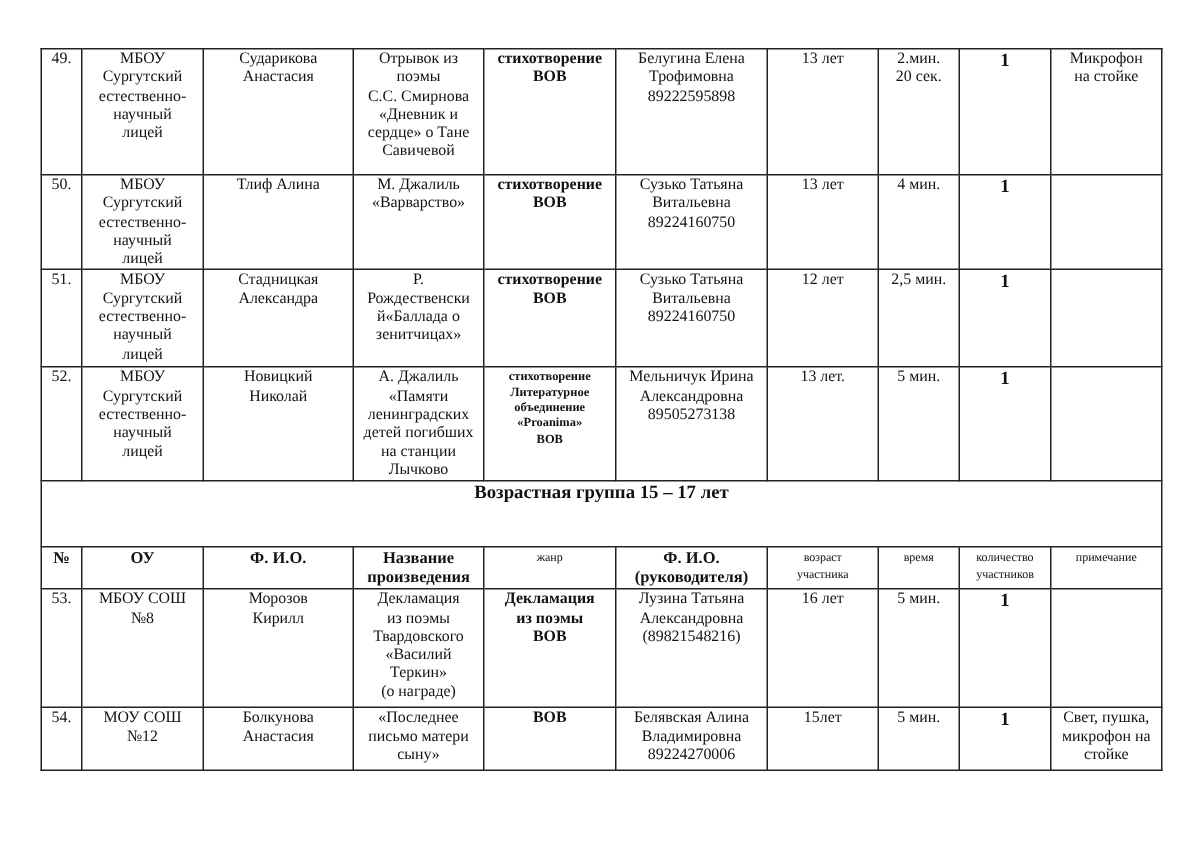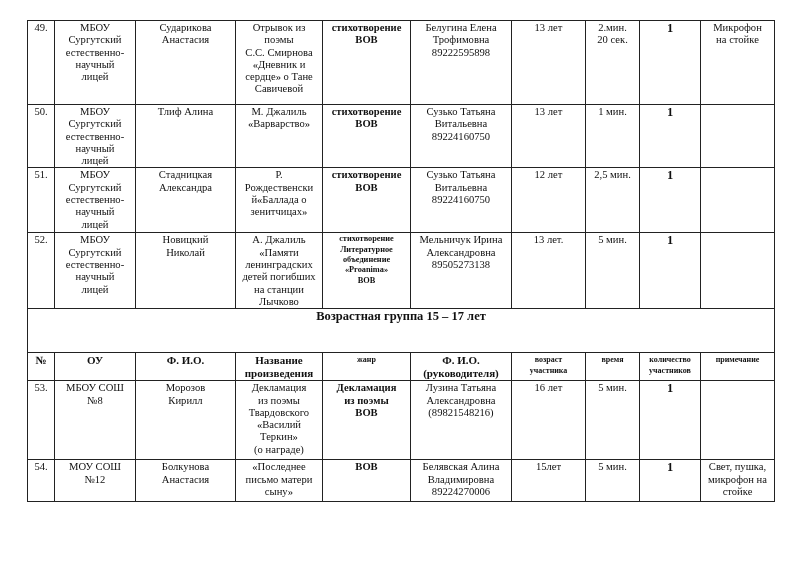--- a/index.html
+++ b/index.html
@@ -1,26 +1,26 @@
 <!DOCTYPE html>
 <html><head>
 <meta charset="utf-8">
 <style>
   html, body { margin:0; padding:0; background:#ffffff; }
   body { width:800px; height:566px; position:relative; overflow:hidden;
          font-family:"Liberation Serif","DejaVu Serif",serif; color:#111; }
-  table.doc { position:absolute; left:27px; top:20px; width:735px;
+  table.doc { position:absolute; left:27px; top:32px; width:735px;
               border-collapse:collapse; table-layout:fixed; font-size:10.6px; line-height:12.3px; }
   table.doc td { border:1px solid #222; vertical-align:top; text-align:center;
                  padding:1px 2px 0 2px; overflow:hidden; }
   td.num { text-align:left; padding-left:3px; }
   td.left { text-align:left; }
   .b { font-weight:bold; }
   .genre-small { font-size:8.3px; line-height:10.3px; font-weight:bold; }
-  .hdr-small { font-size:8px; line-height:11px; font-weight:bold; }
+  .hdr-small { font-size:8px; line-height:11px; font-weight:normal; }
   .hdr { font-weight:bold; font-size:11px; line-height:12.5px; }
   .count { font-size:12.5px; font-weight:bold; padding-top:3px; }
   .section td { vertical-align:middle; text-align:center; font-weight:bold; font-size:12.5px; }
   .line { display:block; }
 </style>
 </head>
 <body>
 
 <table class="doc">
   <colgroup>
@@ -97,21 +97,21 @@
           <span class="line">стихотворение</span>
           <span class="line">ВОВ</span>
         </td>
         <td>
           <span class="line">Сузько Татьяна</span>
           <span class="line">Витальевна</span>
           <span class="line">89224160750</span>
         </td>
         <td>13 лет</td>
         <td>
-          <span class="line">1 мин.</span>
+          <span class="line">4 мин.</span>
         </td>
         <td class="count">1</td>
         <td></td>
       </tr>
       <tr style="height: 65px;">
         <td class="num">51.</td>
         <td>
           <span class="line">МБОУ</span>
           <span class="line">Сургутский</span>
           <span class="line">естественно-</span>

